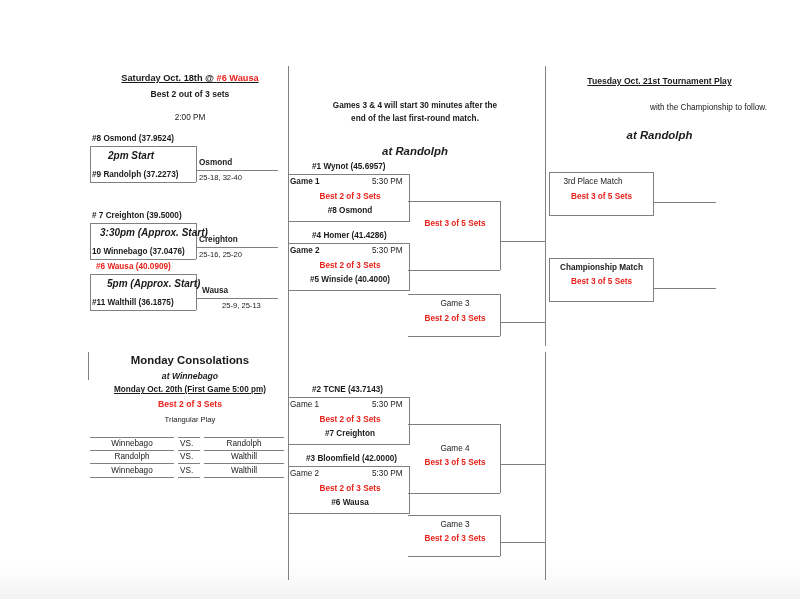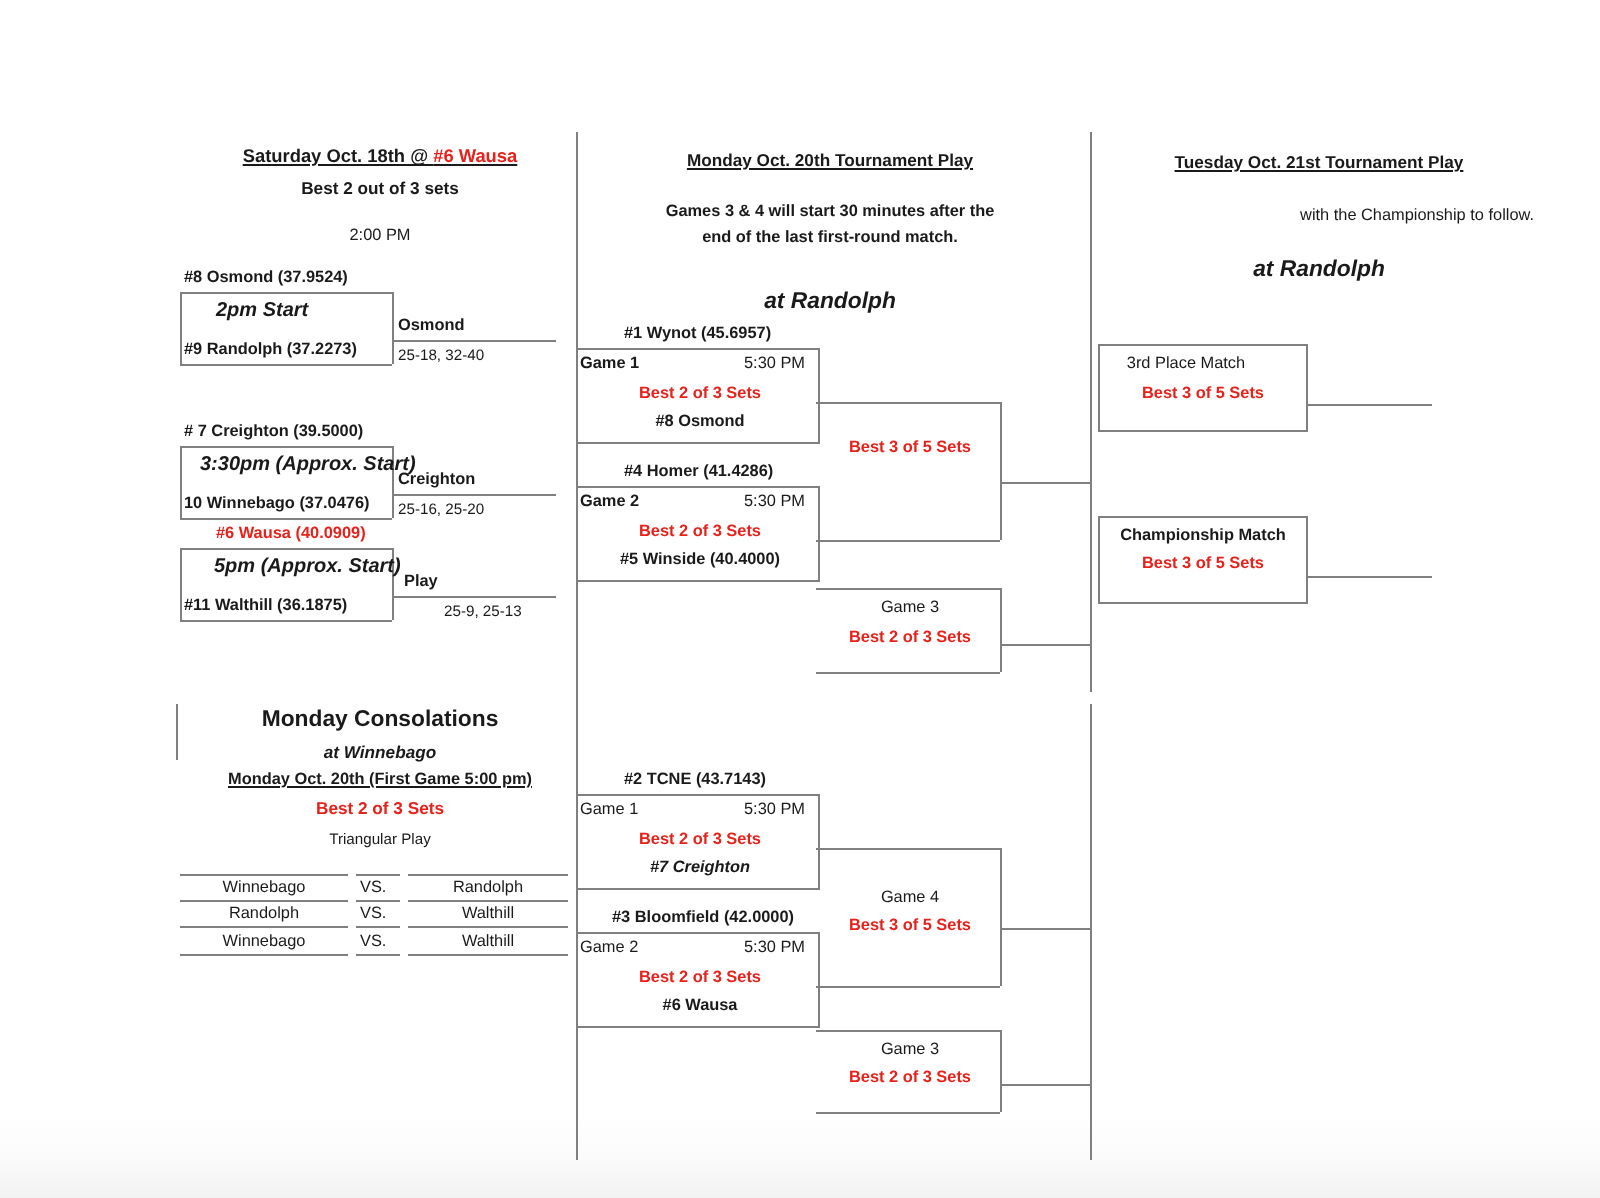--- a/index.html
+++ b/index.html
@@ -63,28 +63,28 @@
   <div class="line-h" style="left:90px; top:223px; width:106px;"></div>
   <div class="line-v" style="left:90px; top:223px; height:36px;"></div>
   <div class="line-v" style="left:196px; top:223px; height:36px;"></div>
   <div class="abs t7 b i" style="left:100px; top:227px;">3:30pm (Approx. Start)</div>
   <div class="abs t8 b" style="left:92px; top:247px;">10 Winnebago (37.0476)</div>
   <div class="line-h" style="left:90px; top:259px; width:106px;"></div>
   <div class="abs t8 b" style="left:199px; top:235px;">Creighton</div>
   <div class="line-h" style="left:196px; top:247px; width:82px;"></div>
   <div class="abs t75" style="left:199px; top:250px;">25-16, 25-20</div>
 
-  <div class="abs t8 b red" style="left:108px; top:262px;">#6 Wausa (40.0909)</div>
+  <div class="abs t8 b red" style="left:96px; top:262px;">#6 Wausa (40.0909)</div>
   <div class="line-h" style="left:90px; top:274px; width:106px;"></div>
   <div class="line-v" style="left:90px; top:274px; height:36px;"></div>
   <div class="line-v" style="left:196px; top:274px; height:36px;"></div>
   <div class="abs t7 b i" style="left:107px; top:278px;">5pm (Approx. Start)</div>
   <div class="abs t8 b" style="left:92px; top:298px;">#11 Walthill (36.1875)</div>
   <div class="line-h" style="left:90px; top:310px; width:106px;"></div>
-  <div class="abs t8 b" style="left:202px; top:286px;">Play</div>
+  <div class="abs t8 b" style="left:202px; top:286px;">Wausa</div>
   <div class="line-h" style="left:196px; top:298px; width:82px;"></div>
   <div class="abs t75" style="left:199px; top:301px;margin-left:23px;">25-9, 25-13</div>
 
   <div class="abs ctr t11 b" style="left:95px; top:354px; width:190px;">Monday Consolations</div>
   <div class="abs ctr t85 b i" style="left:95px; top:371px; width:190px;">at Winnebago</div>
   <div class="abs ctr t8 b u" style="left:95px; top:385px; width:190px;">Monday Oct. 20th (First Game 5:00 pm)</div>
   <div class="abs ctr t85 b red" style="left:95px; top:399px; width:190px;">Best 2 of 3 Sets</div>
   <div class="abs ctr t75" style="left:95px; top:415px; width:190px;">Triangular Play</div>
 
   <div class="line-h" style="left:90px; top:437px; width:84px;"></div>
@@ -104,21 +104,20 @@
   <div class="line-h" style="left:204px; top:463px; width:80px;"></div>
   <div class="abs ctr t8" style="left:204px; top:452px; width:80px;">Walthill</div>
 
   <div class="line-h" style="left:90px; top:477px; width:84px;"></div>
   <div class="abs ctr t8" style="left:90px; top:466px; width:84px;">Winnebago</div>
   <div class="line-h" style="left:178px; top:477px; width:22px;"></div>
   <div class="abs t8" style="left:180px; top:466px;">VS.</div>
   <div class="line-h" style="left:204px; top:477px; width:80px;"></div>
   <div class="abs ctr t8" style="left:204px; top:466px; width:80px;">Walthill</div>
 
-  <div class="abs ctr t85 b u" style="left:300px; top:75px; width:230px;">Monday Oct. 20th Tournament Play</div>
   <div class="abs ctr t8 b" style="left:300px; top:101px; width:230px;">Games 3 &amp; 4 will start 30 minutes after the</div>
   <div class="abs ctr t8 b" style="left:300px; top:114px; width:230px;">end of the last first-round match.</div>
   <div class="abs ctr t11 b i" style="left:300px; top:145px; width:230px;">at Randolph</div>
 
   <div class="abs t8 b" style="left:312px; top:162px;">#1 Wynot (45.6957)</div>
   <div class="box" style="left:288px; top:174px; width:122px; height:48px;"></div>
   <div class="abs t8 b" style="left:290px; top:177px;">Game 1</div>
   <div class="abs t8" style="left:372px; top:177px;">5:30 PM</div>
   <div class="abs ctr t8 b red" style="left:292px; top:192px; width:116px;">Best 2 of 3 Sets</div>
   <div class="abs ctr t8 b" style="left:292px; top:206px; width:116px;">#8 Osmond</div>
@@ -142,21 +141,21 @@
   <div class="abs ctr t8" style="left:410px; top:299px; width:90px;">Game 3</div>
   <div class="abs ctr t8 b red" style="left:410px; top:314px; width:90px;">Best 2 of 3 Sets</div>
   <div class="line-h" style="left:500px; top:322px; width:45px;"></div>
 
 
   <div class="abs t8 b" style="left:312px; top:385px;">#2 TCNE (43.7143)</div>
   <div class="box" style="left:288px; top:397px; width:122px; height:48px;"></div>
   <div class="abs t8" style="left:290px; top:400px;">Game 1</div>
   <div class="abs t8" style="left:372px; top:400px;">5:30 PM</div>
   <div class="abs ctr t8 b red" style="left:292px; top:415px; width:116px;">Best 2 of 3 Sets</div>
-  <div class="abs ctr t8 b" style="left:292px; top:429px; width:116px;font-style:italic;">#7 Creighton</div>
+  <div class="abs ctr t8 b" style="left:292px; top:429px; width:116px;">#7 Creighton</div>
 
   <div class="abs t8 b" style="left:306px; top:454px;">#3 Bloomfield (42.0000)</div>
   <div class="box" style="left:288px; top:466px; width:122px; height:48px;"></div>
   <div class="abs t8" style="left:290px; top:469px;">Game 2</div>
   <div class="abs t8" style="left:372px; top:469px;">5:30 PM</div>
   <div class="abs ctr t8 b red" style="left:292px; top:484px; width:116px;">Best 2 of 3 Sets</div>
   <div class="abs ctr t8 b" style="left:292px; top:498px; width:116px;">#6 Wausa</div>
 
   <div class="line-h" style="left:408px; top:424px; width:92px;"></div>
   <div class="line-h" style="left:408px; top:493px; width:92px;"></div>

